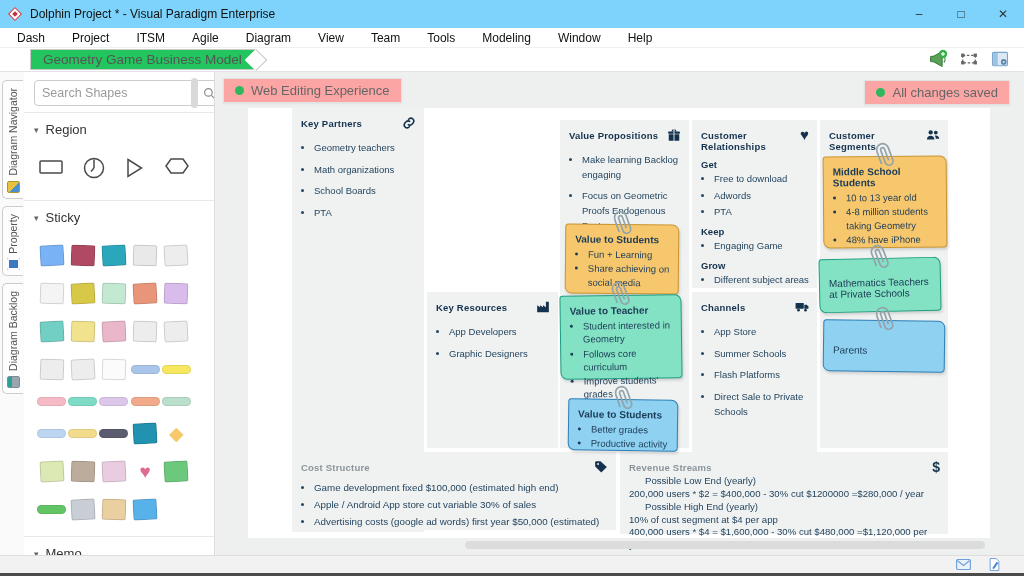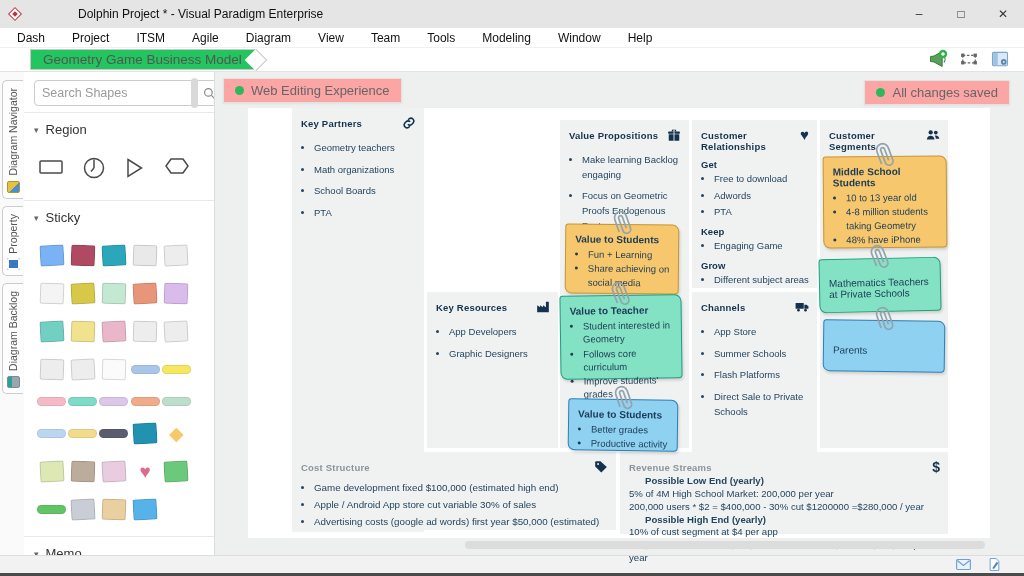--- a/index.html
+++ b/index.html
@@ -1,21 +1,21 @@
 <!DOCTYPE html>
 <html><head>
 <meta charset="utf-8">
 <style>
   * { margin:0; padding:0; box-sizing:border-box; }
   html,body { background:#888; }
   #app { width:1024px; height:576px; background:#fff; position:relative; overflow:hidden;
          font-family:"Liberation Sans", sans-serif; color:#222; }
 
   
-  .titlebar { height:28px; display:flex; align-items:center; padding-left:8px; background:#e5e5e5;gap:48px; }
+  .titlebar { height:28px; display:flex; align-items:center; padding-left:8px; background:#7dd3fc; }
   .vp-logo { width:14px; height:14px; position:relative; margin-right:8px; }
   .vp-logo .outer { position:absolute; left:2px; top:2px; width:10px; height:10px; transform:rotate(45deg);
                     border:1.5px solid #c0313c; background:#fff; }
   .vp-logo .inner { position:absolute; left:5px; top:5px; width:4px; height:4px; transform:rotate(45deg); background:#c0313c; }
   .win-title { font-size:12px; color:#111; }
   .win-controls { margin-left:auto; display:flex; height:28px; }
   .win-btn { width:42px; height:28px; display:flex; align-items:center; justify-content:center;
              font-size:12px; color:#333; cursor:default; }
 
   
@@ -83,21 +83,21 @@
   .ptitle.gray { color:#8b949b; font-weight:bold; }
   .picon { color:#14324d; flex:none; margin-left:4px; }
   .picon svg { width:14px; height:14px; }
   .picon.heart { font-size:15px; line-height:14px; }
   .picon.dollar { font-size:14px; font-weight:bold; line-height:14px; }
   .plist { list-style:disc; padding-left:13px; font-size:9.5px; color:#24455f; }
   .plist li { margin-bottom:7px; line-height:1.55; }
   .plist.tight li { margin-bottom:2px; }
   .pgroup .gh { font-size:9.5px; font-weight:bold; color:#14324d; margin:6px 0 2px; }
   .rev { font-size:9.6px; color:#24455f; line-height:1.34; }
-  .rev .b { font-weight:bold;padding-left:16px; }
+  .rev .b { font-weight:normal;padding-left:16px; }
 
   
   .sticky { position:absolute; border:1.5px solid; padding:9px 8px 6px 9px; font-size:9.5px; color:#1d3c57;
             border-radius:3px 7px 4px 7px; box-shadow:1px 2px 3px rgba(0,0,0,.15); }
   .sticky.orange { background:#f7c76d; border-color:#c9952f; }
   .sticky.teal   { background:#84e2c4; border-color:#1d9e80; }
   .sticky.blue   { background:#8ed1f1; border-color:#2d7fb8; }
   .sticky .stitle { font-weight:bold; font-size:10px; margin-bottom:3px; }
   .sticky.plain .stitle { font-weight:normal; }
   .sticky ul { list-style:disc; padding-left:13px; }
@@ -413,21 +413,20 @@
             </ul>
         </div>
 
         <div class="panel" style="left:372px;top:344px;width:328px;height:82px">
           <div class="phead" style="margin-bottom:1px">
               <span class="ptitle gray">Revenue Streams</span>
             <span class="picon dollar">$</span>
             </div>
           <div class="rev">
               <div><span class="b">Possible Low End (yearly)</span></div>
-              <div><span>5% of 4M High School Market:  200,000 per year</span></div>
               <div><span>200,000 users * $2 = $400,000 - 30% cut $1200000 =$280,000 / year </span><span class="b">Possible High End (yearly)</span></div>
               <div><span>10% of cust segment at $4 per app</span></div>
               <div><span>400,000 users * $4 = $1,600,000 - 30% cut $480,000 =$1,120,000 per year</span></div>
             </div>
         </div>
 
         <div class="sticky orange" style="left:317px;top:116px;width:114px;height:70px;transform:rotate(.6deg)">
           <span class="clipwrap"><svg viewBox="0 0 24 24" fill="none" stroke="currentColor" stroke-width="1.7">
                 <path d="M21.44 11.05l-9.19 9.19a6 6 0 0 1-8.49-8.49l9.19-9.19a4 4 0 0 1 5.66 5.66l-9.2 9.19a2 2 0 0 1-2.83-2.83l8.49-8.48"></path>
               </svg></span>

